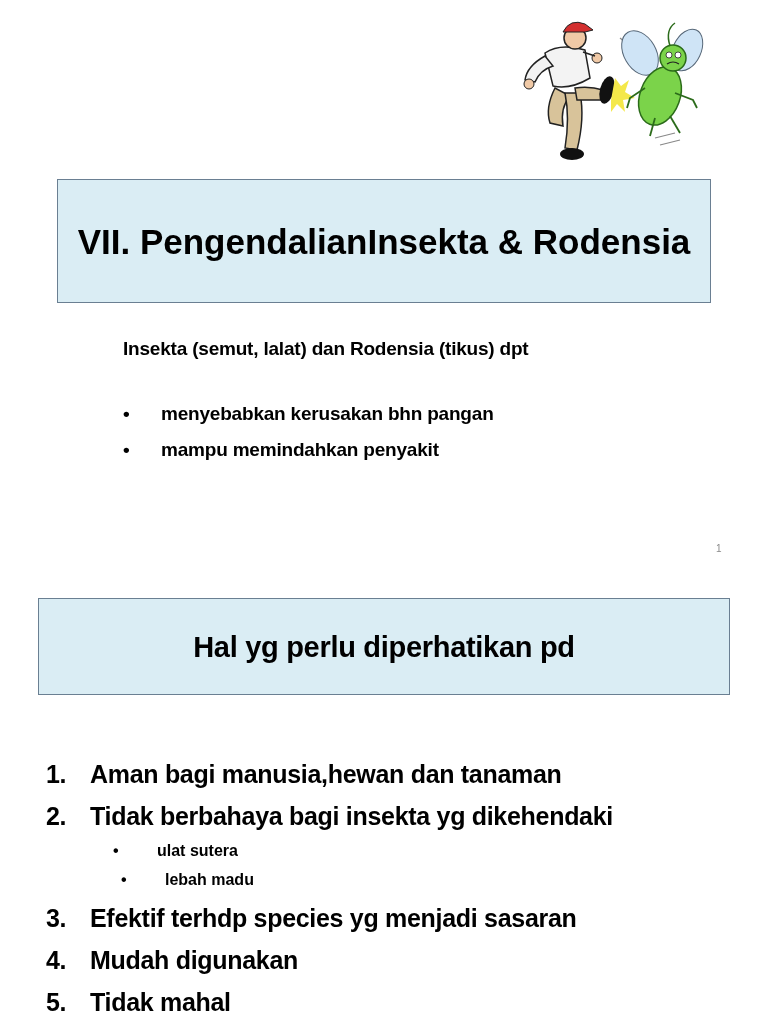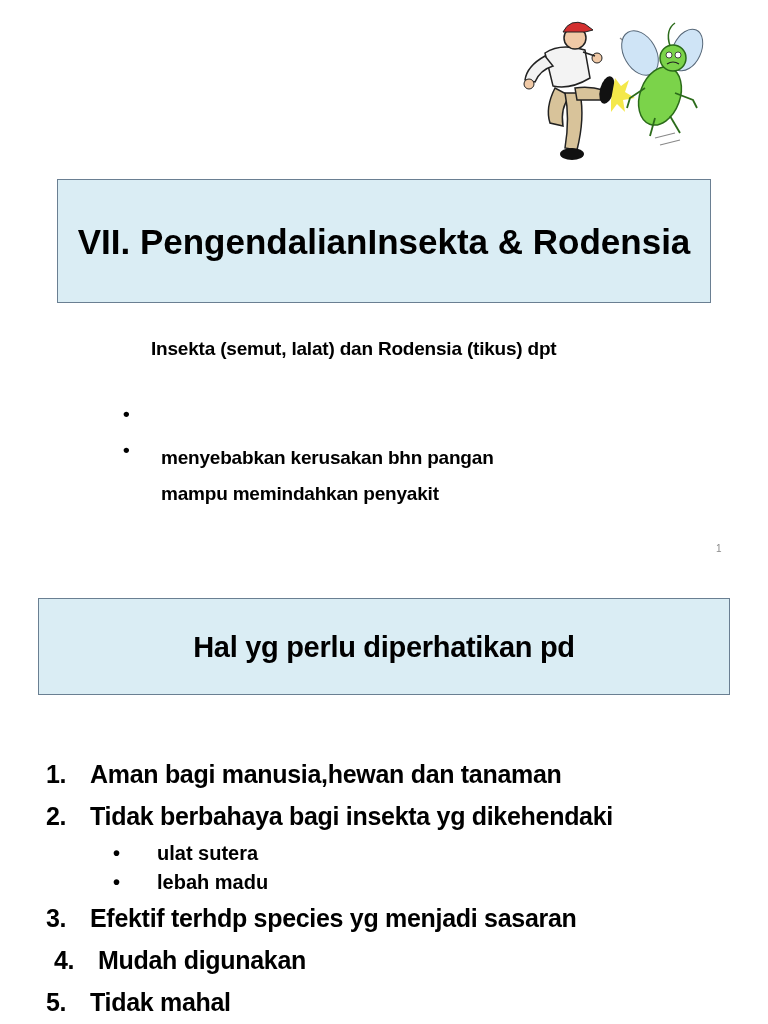--- a/index.html
+++ b/index.html
@@ -13,30 +13,30 @@
     border: 1.5px solid #6a7f92;
     box-sizing: border-box;
     text-align: center;
     font-weight: bold;
     display: flex; flex-direction: row; justify-content: center; align-items: center;
   }
   .title-box span { display: block; }
   #box1 { left: 57px; top: 179px; width: 654px; height: 124px; font-size: 35px; line-height: 53px; }
   #box2 { left: 38px; top: 598px; width: 692px; height: 97px; font-size: 29px; line-height: 42px; letter-spacing: -0.3px; }
 
-  .intro { left: 123px; top: 334px; font-size: 19px; font-weight: bold; line-height: 30px; width: 520px; letter-spacing: -0.2px; margin-left: 28px; }
+  .intro { left: 123px; top: 334px; font-size: 19px; font-weight: bold; line-height: 30px; width: 520px; letter-spacing: -0.2px; }
   .bul1 { font-size: 19px; font-weight: bold; line-height: 36px; }
   .bul1 .dot { position: absolute; left: 123px; }
-  .bul1 .txt { position: absolute; left: 161px; white-space: nowrap; letter-spacing: -0.2px; margin-top: 44px; }
+  .bul1 .txt { position: absolute; left: 161px; white-space: nowrap; letter-spacing: -0.2px; }
 
   .pagenum { left: 716px; top: 543px; font-size: 10px; color: #8a8a8a; }
 
   .num-item { position: absolute; left: 46px; font-size: 25px; font-weight: bold; white-space: nowrap; letter-spacing: -0.3px; }
   .num-item .n { display: inline-block; width: 44px; }
-  .sub-item { position: absolute; left: 113px; font-size: 20px; font-weight: bold; white-space: nowrap; }
+  .sub-item { position: absolute; left: 113px; font-size: 16px; font-weight: bold; white-space: nowrap; }
   .sub-item .d { display: inline-block; width: 44px; }
 
   .illus { left: 515px; top: 8px; width: 200px; height: 160px; }
 </style>
 </head>
 <body>
 
 <svg class="abs illus" viewBox="0 0 200 160">
 
   <g stroke="#888" stroke-width="1.2">
@@ -108,24 +108,24 @@
 
 <div class="num-item" style="top:760px;">
   <span class="n">1.</span><span>Aman bagi manusia,hewan dan tanaman</span>
 </div>
 <div class="num-item" style="top:802px;">
   <span class="n">2.</span><span>Tidak berbahaya bagi insekta yg dikehendaki</span>
 </div>
 <div class="sub-item" style="top:842px;">
   <span class="d">•</span><span>ulat sutera</span>
 </div>
-<div class="sub-item" style="top:871px;">
+<div class="sub-item" style="top:871px;margin-left:8px;">
   <span class="d">•</span><span>lebah madu</span>
 </div>
 <div class="num-item" style="top:904px;">
   <span class="n">3.</span><span>Efektif terhdp species yg menjadi sasaran</span>
 </div>
-<div class="num-item" style="top:946px;margin-left:8px;">
+<div class="num-item" style="top:946px;">
   <span class="n">4.</span><span>Mudah digunakan</span>
 </div>
 <div class="num-item" style="top:988px;">
   <span class="n">5.</span><span>Tidak mahal</span>
 </div>
 
 </body></html>

